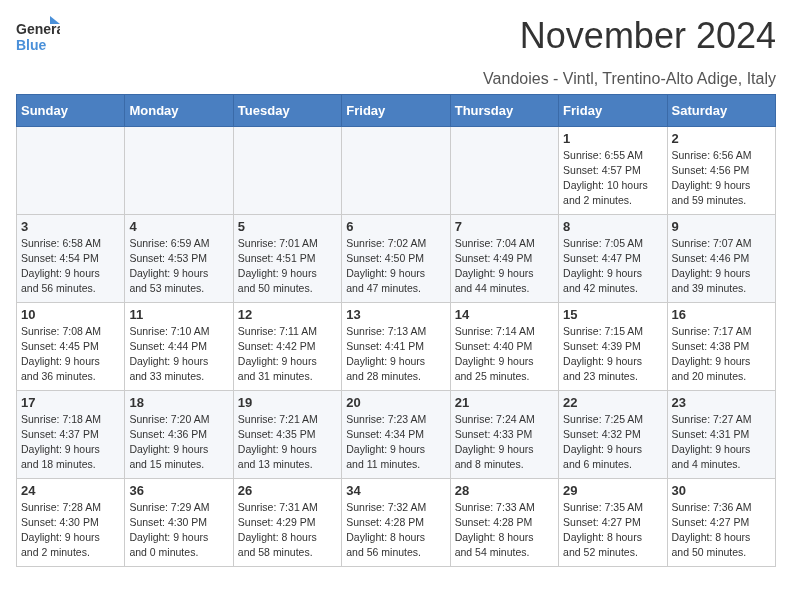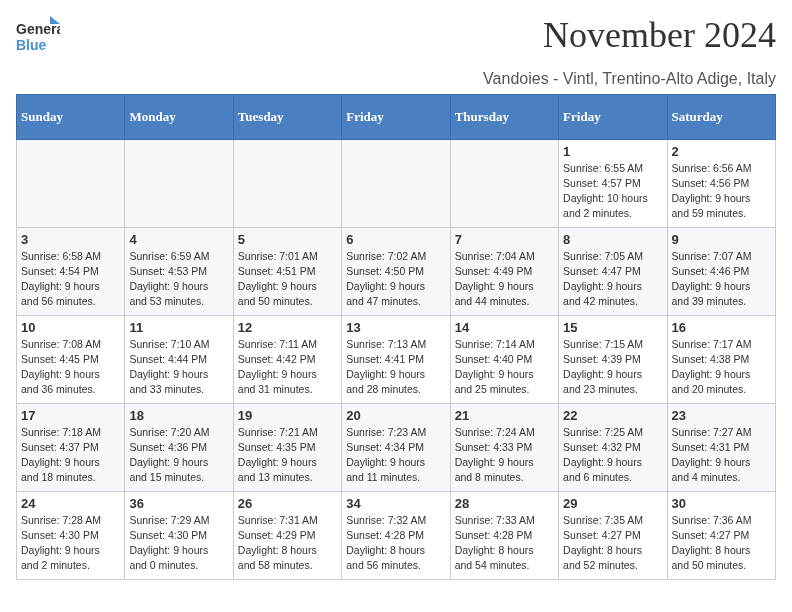--- a/index.html
+++ b/index.html
@@ -5,34 +5,33 @@
     * { box-sizing: border-box; margin: 0; padding: 0; }
     body { font-family: Arial, sans-serif; background: #fff; width: 792px; min-height: 612px; }
     
     .container { width: 792px; padding: 16px 16px 10px 16px; }
     
     .header-section { display: flex; align-items: flex-start; justify-content: space-between; margin-bottom: 6px; }
     
     .logo { display: flex; align-items: center; gap: 4px; }
     
     .title-section { text-align: right; }
-    .month-title { font-size: 36px; font-weight: normal; color: #333; line-height: 1.1; font-family: Liberation Serif, serif; }
+    .month-title { font-size: 36px; font-weight: normal; color: #333; line-height: 1.1; }
     .subtitle { font-size: 16px; color: #555; margin-top: 14px; }
     
     .calendar { width: 100%; border-collapse: collapse; table-layout: fixed; }
     
     .calendar thead th {
       background: #4a7fc1;
       color: #fff;
       font-size: 13px;
       font-weight: bold;
-      padding: 14px 4px;
+      padding: 8px 4px;
       text-align: left;
       border: 1px solid #3a6aa8;
-      font-family: Liberation Serif, serif;
     }
     
     .calendar tbody td {
       border: 1px solid #ccc;
       vertical-align: top;
       padding: 4px 4px;
       height: 88px;
       font-size: 11px;
       color: #333;
       background: #fff;

